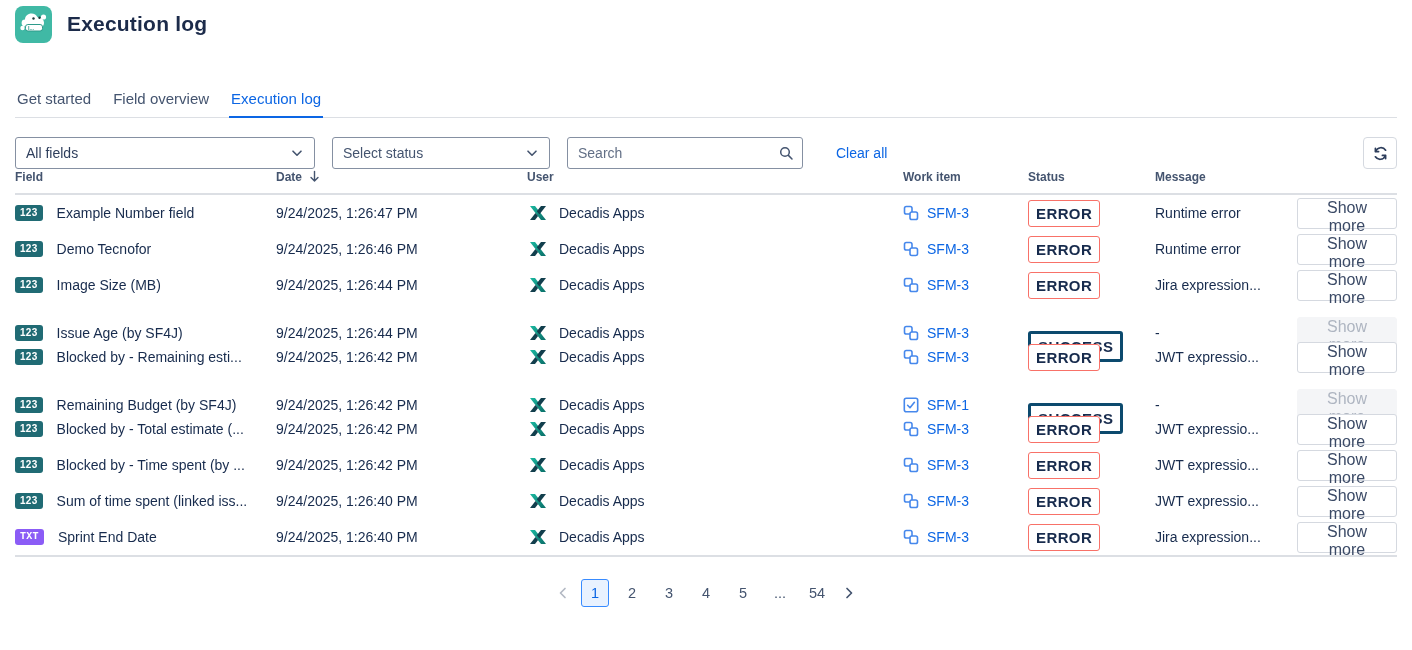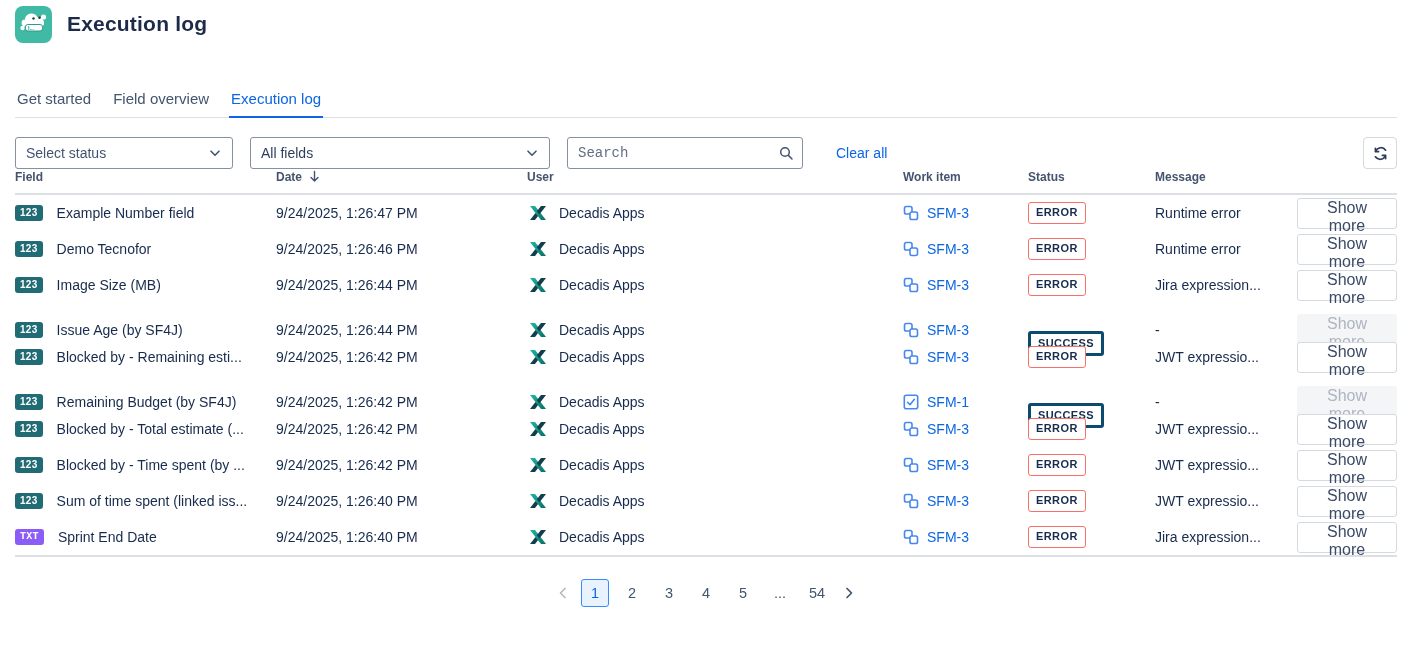--- a/index.html
+++ b/index.html
@@ -37,21 +37,21 @@
   }
   .select.fields  { width:300px; }
   .select.status  { width:218px; }
   .select .sel-label { color:#2E3E5C; }
   .select.status .sel-label { color:#44546F; }
   .search-box {
     width:236px; height:32px; border:1px solid #8590A2; border-radius:3px;
     display:flex; align-items:center; padding:0 8px; background:#fff;
   }
   .search-box input {
-    border:none; outline:none; flex:1; font-family:Liberation Mono, monospace; font-size:14px; color:#172B4D; background:transparent;
+    border:none; outline:none; flex:1; font-family:Liberation Sans, sans-serif; font-size:14px; color:#172B4D; background:transparent;
   }
   .search-box input::placeholder { color:#626F86; }
   .clear-all { color:#0C66E4; margin-left:16px; cursor:pointer; text-decoration:none; }
   .refresh-btn {
     margin-left:auto; width:34px; height:32px; border:1px solid #D5D9E0; border-radius:4px;
     background:#fff; display:flex; align-items:center; justify-content:center; cursor:pointer;
   }
 
   
   .grid-row {
@@ -70,21 +70,21 @@
     padding:3px 5px; letter-spacing:.3px; line-height:1; flex:0 0 auto;
   }
   .badge-num { background:#206B74; }
   .badge-txt { background:#8b5cf6;font-family:Liberation Mono, monospace; }
 
   .cell-user { display:flex; align-items:center; gap:10px; }
   .cell-workitem { display:flex; align-items:center; gap:8px; }
   .wi-link { color:#0C66E4; text-decoration:none; cursor:pointer;text-align:center; }
 
   .status-badge {
-    display:inline-block; font-size:11px; font-weight:bold; letter-spacing:.4px;
+    display:inline-block; font-size:15px; font-weight:bold; letter-spacing:.4px;
     border-radius:3px; padding:2px 7px; background:#fff; color:#172B4D; line-height:1.4;
   }
   .status-error   { border:1px solid #F87168; }
   .status-success { border:3px solid #0c4a6e;margin-top:28px; }
 
   .cell-message { white-space:nowrap; overflow:hidden; }
 
   .cell-action { display:flex; justify-content:flex-end; }
   .show-more {
     min-width:100px; height:31px; border:1px solid #D5D9E0; border-radius:3px; background:#fff;
@@ -128,30 +128,30 @@
     <div class="page-title">Execution log</div>
   </div>
 
   <div class="tabs">
     <div class="tab">Get started</div>
     <div class="tab">Field overview</div>
     <div class="tab active">Execution log</div>
   </div>
 
   <div class="filters">
-    <div class="select status">
-      <span class="sel-label">Select status</span>
+    <div class="select fields">
+      <span class="sel-label">All fields</span>
       <span>
         <svg width="14" height="14" viewBox="0 0 14 14">
             <path d="M3 5.2 7 9.2 11 5.2" fill="none" stroke="#44546F" stroke-width="1.6" stroke-linecap="round" stroke-linejoin="round"></path>
           </svg>
       </span>
     </div>
-    <div class="select fields">
-      <span class="sel-label">All fields</span>
+    <div class="select status">
+      <span class="sel-label">Select status</span>
       <span>
         <svg width="14" height="14" viewBox="0 0 14 14">
             <path d="M3 5.2 7 9.2 11 5.2" fill="none" stroke="#44546F" stroke-width="1.6" stroke-linecap="round" stroke-linejoin="round"></path>
           </svg>
       </span>
     </div>
     <div class="search-box">
       <input type="text" placeholder="Search" style="">
       <span>
         <svg width="16" height="16" viewBox="0 0 16 16">

